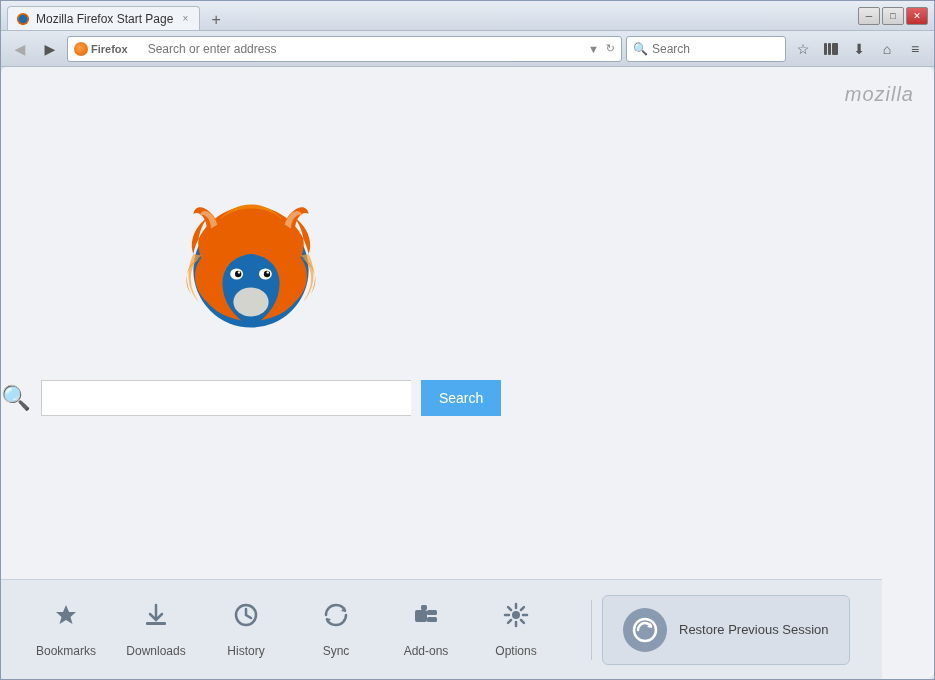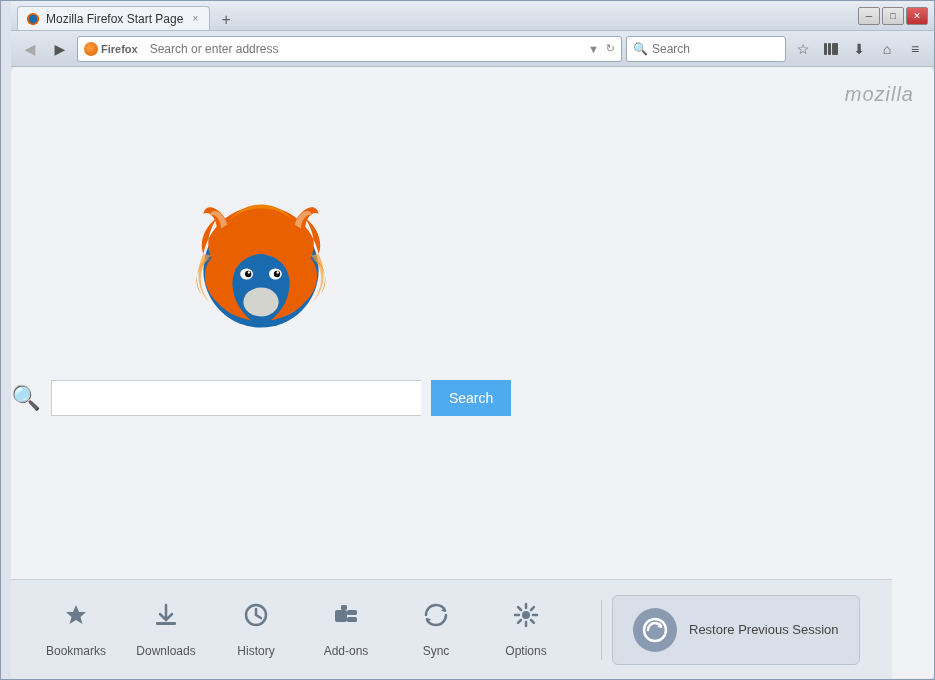--- a/index.html
+++ b/index.html
@@ -13,21 +13,20 @@
     }
 
     
     .window {
       width: 935px;
       height: 680px;
       background: #dce3ed;
       border: 1px solid #8a9ab0;
       display: flex;
       flex-direction: column;
-      padding-left: 10px;
     }
 
     
     .title-bar {
       height: 30px;
       background: linear-gradient(to bottom, #e8edf4, #d0d8e4);
       display: flex;
       align-items: center;
       padding: 0 6px;
       border-bottom: 1px solid #b0bcc8;
@@ -138,21 +137,21 @@
 
     .address-bar-wrapper {
       display: flex;
       align-items: center;
       background: white;
       border: 1px solid #9aabbc;
       border-radius: 3px;
       height: 26px;
       flex: 1;
       padding: 0 6px;
-      gap: 12px;
+      gap: 20px;
     }
 
     .firefox-badge {
       display: flex;
       align-items: center;
       gap: 3px;
       font-size: 11px;
       color: #666;
       font-weight: bold;
     }
@@ -517,39 +516,39 @@
               <path d="M14 8 L14 14 L19 17" stroke="#6a7a8a" stroke-width="2.5" fill="none" stroke-linecap="round"></path>
             </svg>
           </span>
           <span class="bottom-item-label">History</span>
         </div>
 
 
         <div class="bottom-item">
           <span class="bottom-item-icon">
             <svg width="28" height="28" viewBox="0 0 28 28" fill="none">
+              <path d="M4 14 C4 8.5 8.5 4 14 4 C18 4 21.5 6.2 23 9.5" stroke="#6a7a8a" stroke-width="2.5" fill="none" stroke-linecap="round"></path>
+              <path d="M24 14 C24 19.5 19.5 24 14 24 C10 24 6.5 21.8 5 18.5" stroke="#6a7a8a" stroke-width="2.5" fill="none" stroke-linecap="round"></path>
+              <polygon points="23,6 24,11 19,10" fill="#6a7a8a"></polygon>
+              <polygon points="5,22 4,17 9,18" fill="#6a7a8a"></polygon>
+            </svg>
+          </span>
+          <span class="bottom-item-label">Sync</span>
+        </div>
+
+        <div class="bottom-item">
+          <span class="bottom-item-icon">
+            <svg width="28" height="28" viewBox="0 0 28 28" fill="none">
               <rect x="3" y="9" width="12" height="12" rx="2" fill="#6a7a8a"></rect>
               <rect x="15" y="9" width="10" height="5" rx="1.5" fill="#6a7a8a"></rect>
               <rect x="15" y="16" width="10" height="5" rx="1.5" fill="#6a7a8a"></rect>
               <rect x="9" y="4" width="6" height="5" rx="1.5" fill="#6a7a8a"></rect>
             </svg>
           </span>
           <span class="bottom-item-label">Add-ons</span>
-        </div>
-
-        <div class="bottom-item">
-          <span class="bottom-item-icon">
-            <svg width="28" height="28" viewBox="0 0 28 28" fill="none">
-              <path d="M4 14 C4 8.5 8.5 4 14 4 C18 4 21.5 6.2 23 9.5" stroke="#6a7a8a" stroke-width="2.5" fill="none" stroke-linecap="round"></path>
-              <path d="M24 14 C24 19.5 19.5 24 14 24 C10 24 6.5 21.8 5 18.5" stroke="#6a7a8a" stroke-width="2.5" fill="none" stroke-linecap="round"></path>
-              <polygon points="23,6 24,11 19,10" fill="#6a7a8a"></polygon>
-              <polygon points="5,22 4,17 9,18" fill="#6a7a8a"></polygon>
-            </svg>
-          </span>
-          <span class="bottom-item-label">Sync</span>
         </div>
 
         <div class="bottom-item">
           <span class="bottom-item-icon">
             <svg width="28" height="28" viewBox="0 0 28 28" fill="none">
               <circle cx="14" cy="14" r="4" fill="#6a7a8a"></circle>
               <path d="M14 3 L14 7 M14 21 L14 25 M3 14 L7 14 M21 14 L25 14 M6.1 6.1 L9 9 M19 19 L21.9 21.9 M21.9 6.1 L19 9 M9 19 L6.1 21.9" stroke="#6a7a8a" stroke-width="2.5" stroke-linecap="round"></path>
             </svg>
           </span>
           <span class="bottom-item-label">Options</span>

